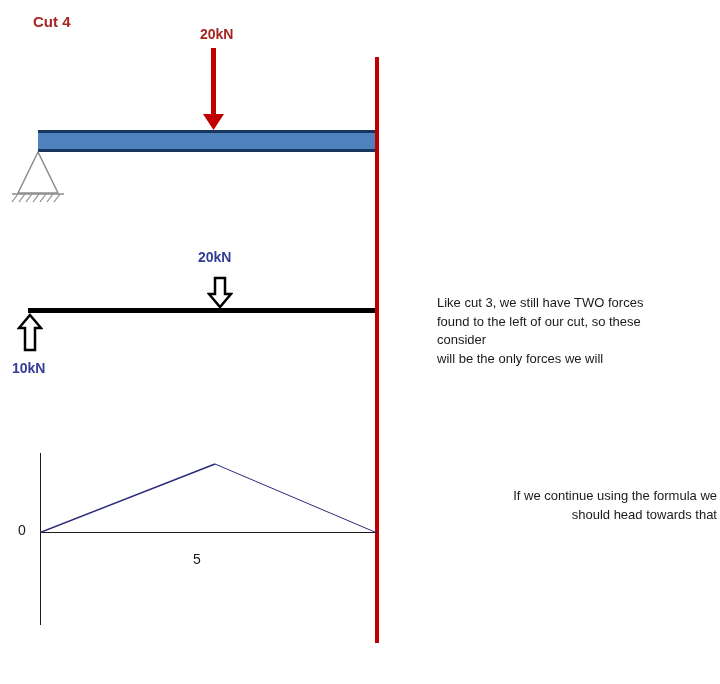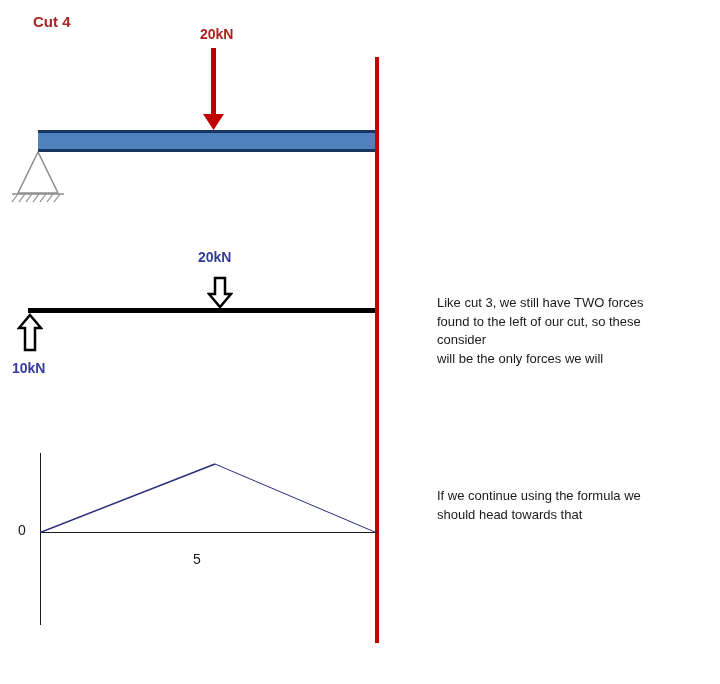--- a/index.html
+++ b/index.html
@@ -65,21 +65,21 @@
 
   
   .note {
     width: 280px;
     font-size: 13px;
     line-height: 18.5px;
     color: #1a1a1a;
     margin-top: 32px;
   }
   .note-forces { left: 437px; top: 262px; }
-  .note-bmd { left: 437px; top: 455px; }
+  .note-bmd { left: 437px; top: 455px; text-align: right; }
 
   
   .bmd-y-axis {
     left: 40px; top: 453px;
     width: 1px; height: 172px;
     background: #1a1a1a;
   }
   .bmd-x-axis {
     left: 40px; top: 532px;
     width: 337px; height: 1px;

